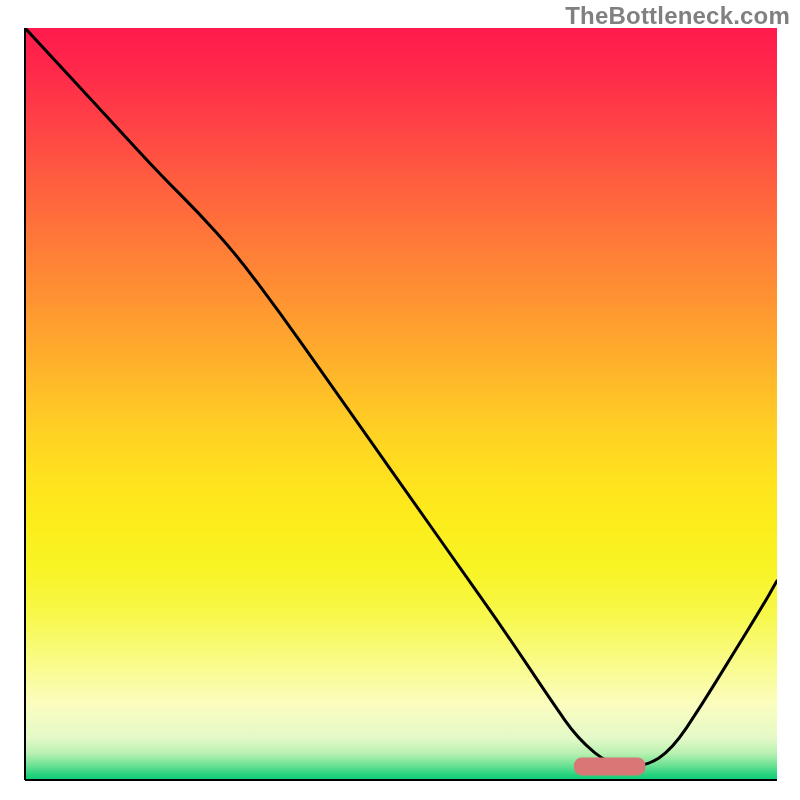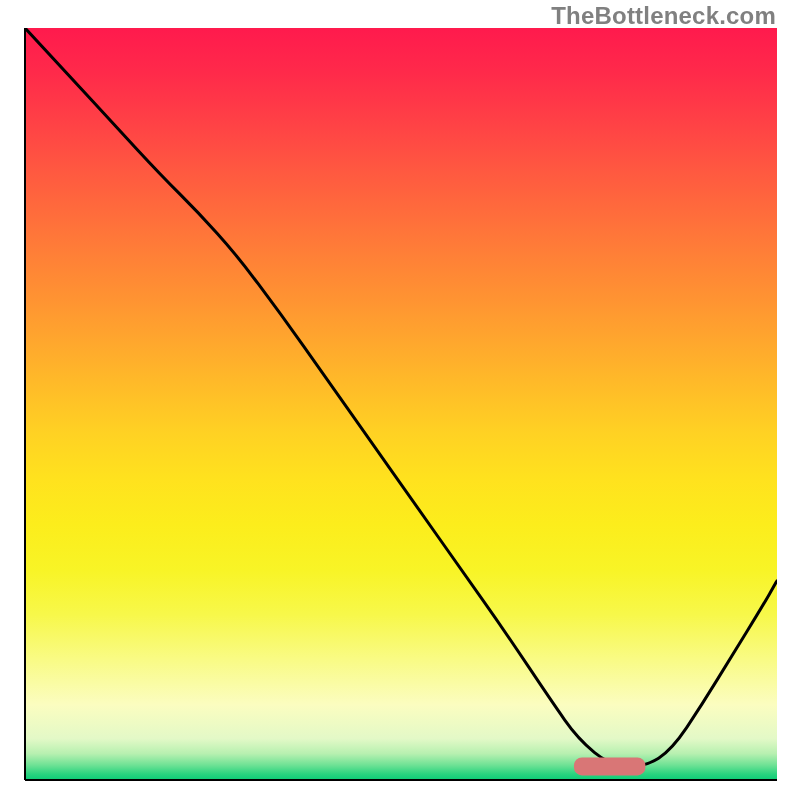--- a/index.html
+++ b/index.html
@@ -12,21 +12,21 @@
     overflow: hidden;
   }
   .frame {
     position: relative;
     width: 800px;
     height: 800px;
   }
   .watermark {
     position: absolute;
     top: 2px;
-    right: 24px;
+    right: 10px;
     font-size: 24px;
     font-weight: 600;
     color: #808080;
     letter-spacing: 0.2px;
     z-index: 40;
   }
   svg.plot {
     position: absolute;
     left: 0;
     top: 0;

